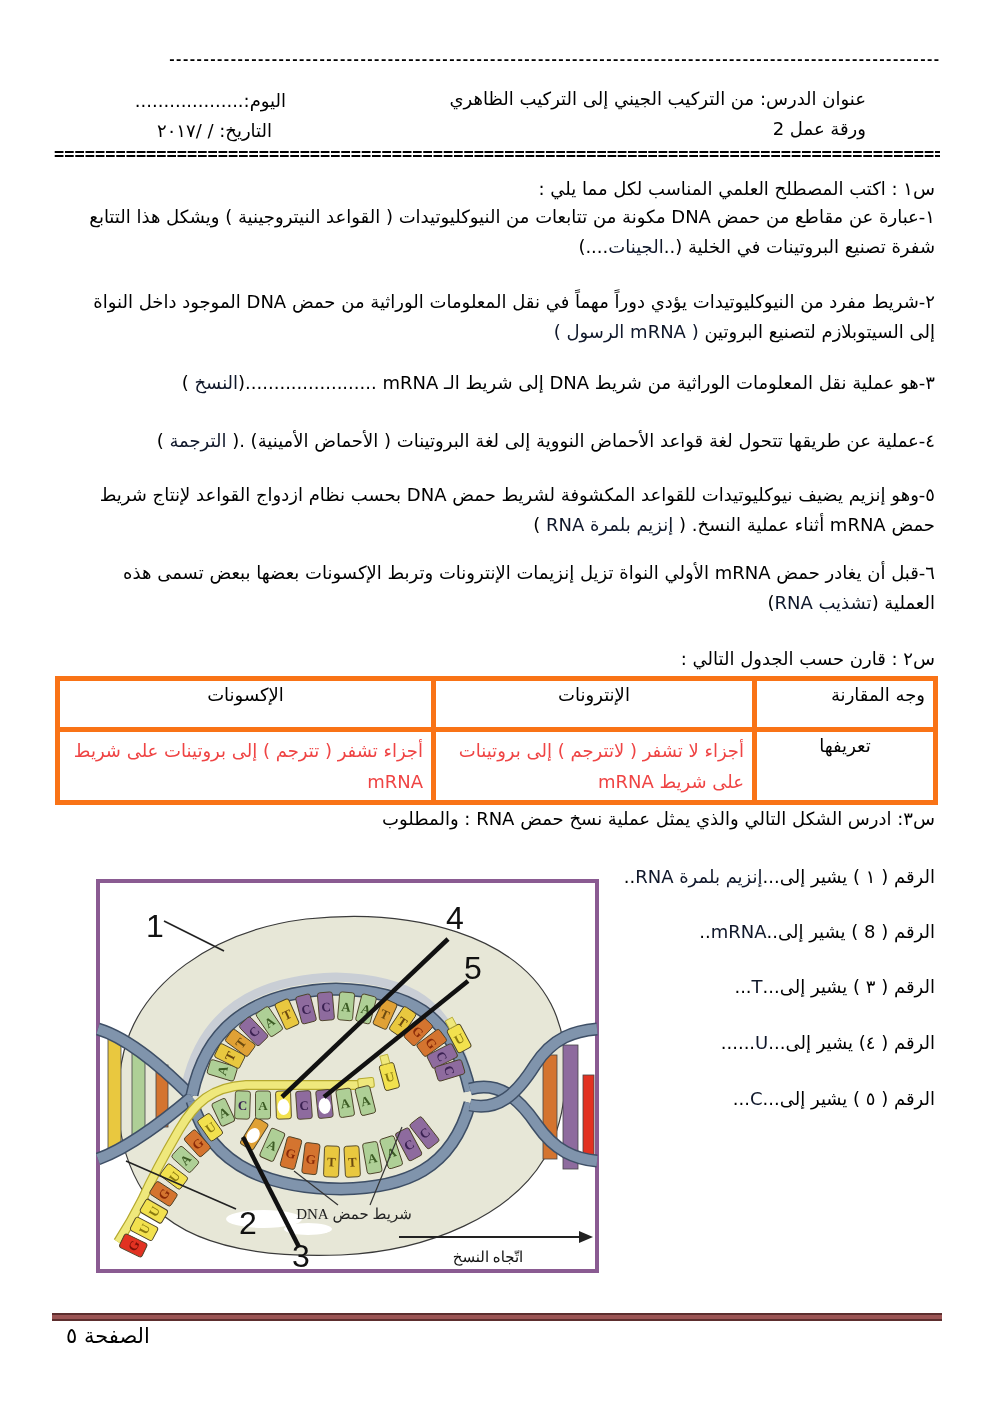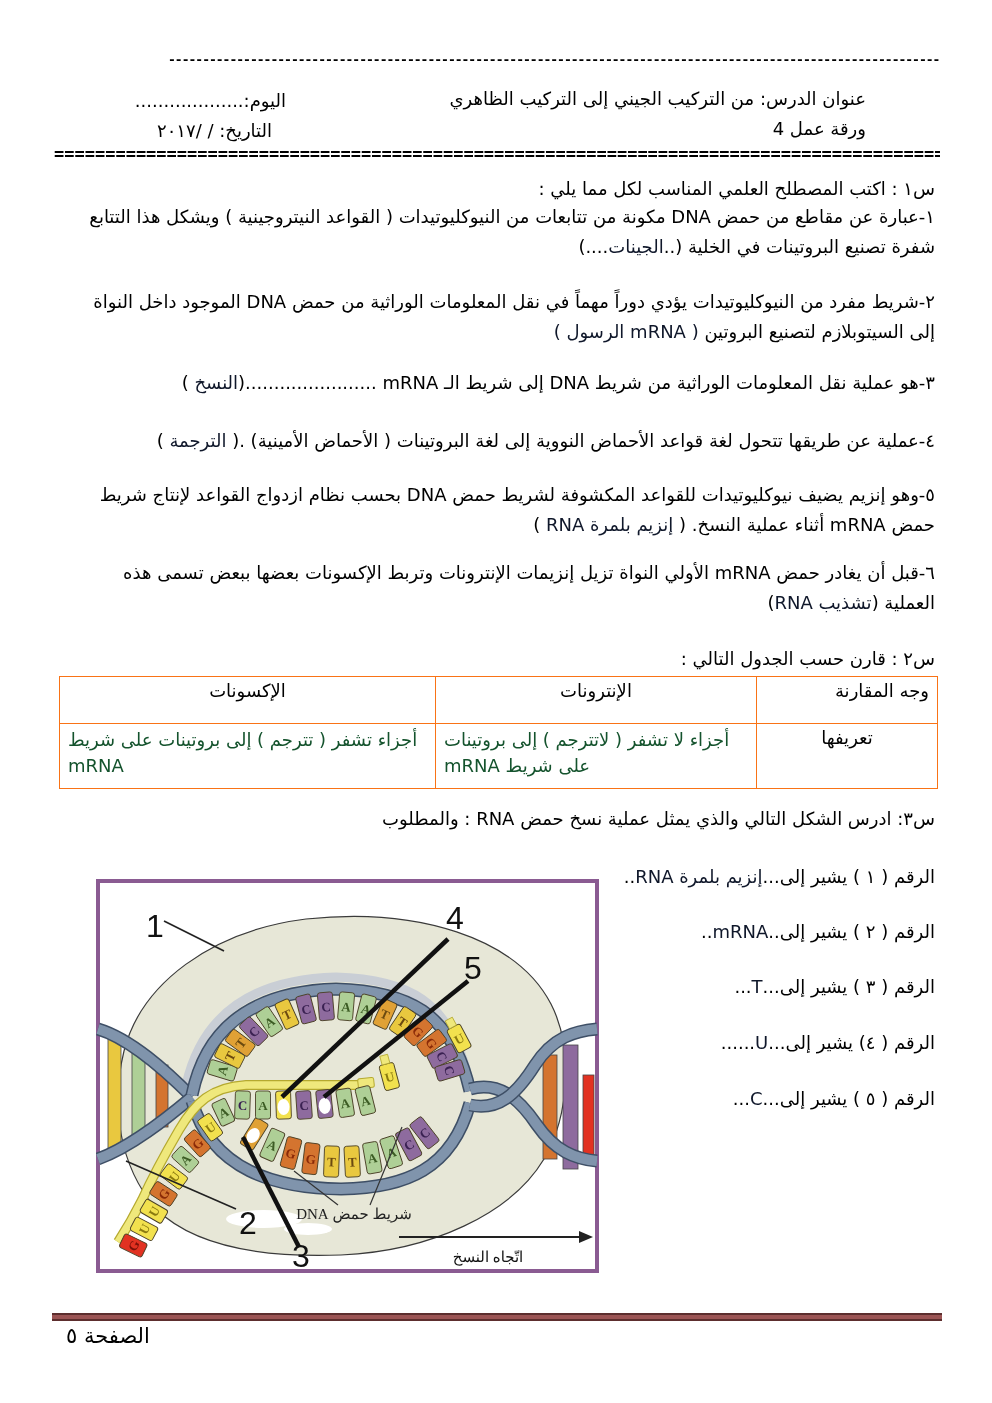--- a/index.html
+++ b/index.html
@@ -9,37 +9,37 @@
   .rtl{direction:rtl;text-align:right;font-size:18px;line-height:30px}
   .nowrap{white-space:nowrap}
   .red{color:#0f172a}
   .para{right:57px;left:76px}
   .dashes{top:52px;left:168px;width:772px;height:18px;overflow:hidden;white-space:nowrap;
           font-family:"DejaVu Sans Mono",monospace;font-size:13px;font-weight:bold;letter-spacing:-1px;color:#000}
   .equals{top:144px;left:54px;width:886px;height:22px;overflow:hidden;white-space:nowrap;
           font-family:"DejaVu Sans Mono",monospace;font-size:17px;font-weight:bold;color:#000}
   table.cmp{position:absolute;top:676px;right:54px;width:878px;border-collapse:collapse;direction:rtl;
             font-size:18px;table-layout:fixed}
-  table.cmp td{border:1px solid #f97316;padding:3px 8px;vertical-align:top}
+  table.cmp td{border:5px solid #f97316;padding:3px 8px;vertical-align:top}
   table.cmp tr.hrow td{height:40px;text-align:center}
   table.cmp tr.brow td{height:58px}
   td.deflabel{text-align:center}
-  td.defcell{text-align:left;color:#14532d;line-height:26px}
+  td.defcell{text-align:right;color:#ef4444;line-height:31px}
   .ans{right:57px;white-space:nowrap}
   .footrule{top:1313px;left:52px;right:50px;height:4px;background:#9b5454;
             border-top:2px solid #5d2e2e;border-bottom:2px solid #5d2e2e}
   .pagenum{top:1324px;left:66px;font-size:21px;direction:rtl}
 </style>
 </head>
 <body>
 
 <div class="abs dashes">--------------------------------------------------------------------------------------------------------------------------------------------------------------------------------</div>
 
 <div class="abs rtl nowrap" style="top:84px;right:126px">عنوان الدرس: من التركيب الجيني إلى التركيب الظاهري</div>
-<div class="abs rtl nowrap" style="top:114px;right:126px">ورقة عمل 4</div>
+<div class="abs rtl nowrap" style="top:114px;right:126px">ورقة عمل 2</div>
 <div class="abs rtl nowrap" style="top:86px;left:74px;width:212px">اليوم:...................</div>
 <div class="abs rtl nowrap" style="top:116px;left:60px;width:212px">التاريخ:      /      /٢٠١٧</div>
 
 <div class="abs equals">===============================================================================================</div>
 
 <div class="abs rtl nowrap" style="top:174px;right:57px">س١ : اكتب المصطلح العلمي المناسب لكل مما يلي  :</div>
 
 <div class="abs rtl para" style="top:202px">
   <span>١-عبارة عن مقاطع من حمض DNA مكونة من تتابعات من النيوكليوتيدات ( القواعد النيتروجينية ) ويشكل هذا التتابع شفرة تصنيع البروتينات في الخلية (..</span><span class="red">الجينات</span><span>....)</span>
 </div>
@@ -80,21 +80,21 @@
   </tr>
 </tbody>
   </table>
 
 <div class="abs rtl nowrap" style="top:804px;right:57px">س٣: ادرس الشكل التالي والذي يمثل عملية نسخ حمض  RNA : والمطلوب</div>
 
 <div class="abs rtl ans" style="top:862px">
   <span>الرقم ( ١ ) يشير إلى...</span><span class="red">إنزيم بلمرة RNA</span><span>..</span>
 </div>
 <div class="abs rtl ans" style="top:917px">
-  <span>الرقم ( ٢ ) يشير إلى..</span><span class="red">mRNA</span><span>..</span>
+  <span>الرقم ( 8 ) يشير إلى..</span><span class="red">mRNA</span><span>..</span>
 </div>
 <div class="abs rtl ans" style="top:972px">
   <span>الرقم ( ٣ ) يشير إلى...</span><span class="red">T</span><span>...</span>
 </div>
 <div class="abs rtl ans" style="top:1028px">
   <span>الرقم ( ٤) يشير إلى...</span><span class="red">U</span><span>......</span>
 </div>
 <div class="abs rtl ans" style="top:1084px">
   <span>الرقم ( ٥ ) يشير إلى...</span><span class="red">C</span><span>...</span>
 </div>

